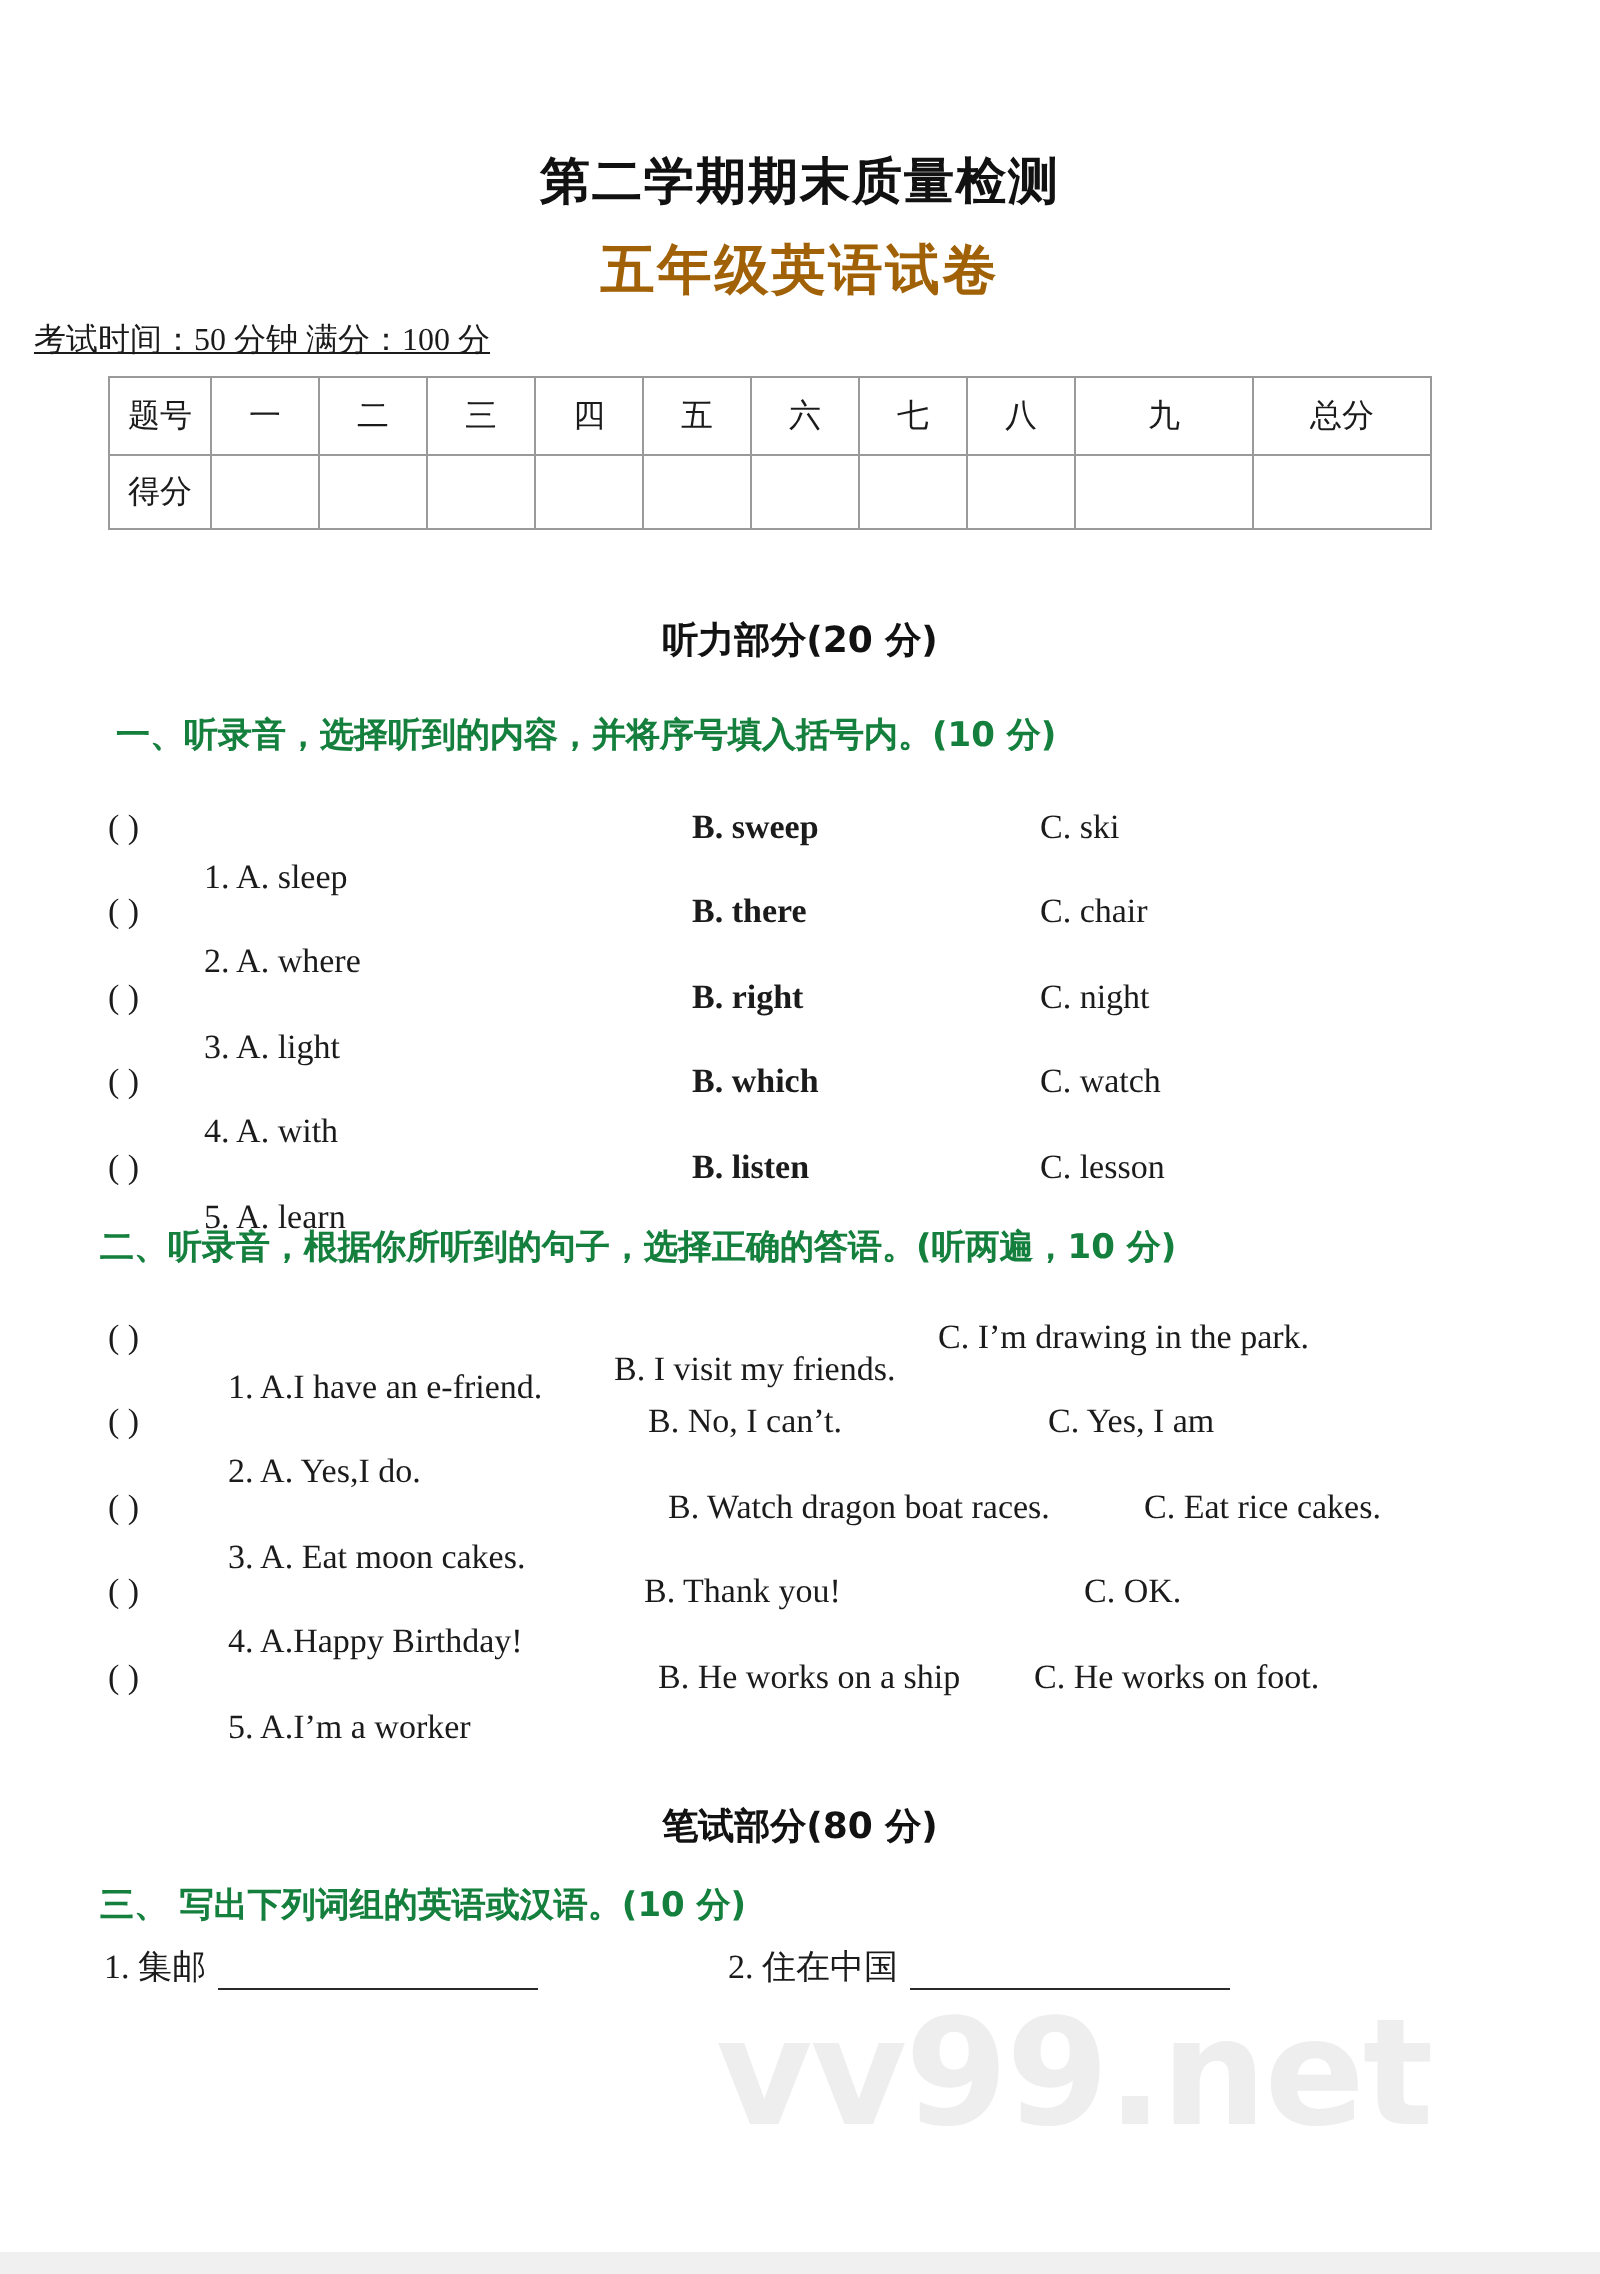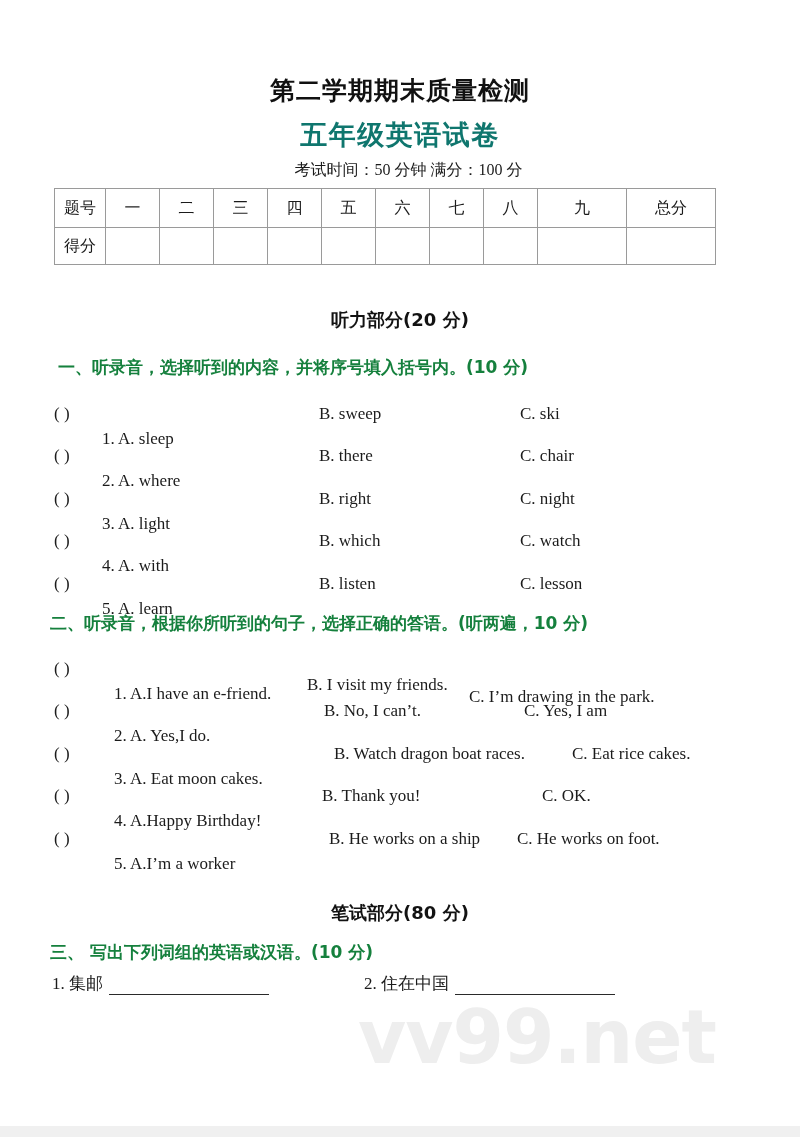--- a/index.html
+++ b/index.html
@@ -64,30 +64,30 @@
   .doc-subtitle {
     position: absolute;
     left: 0;
     right: 0;
     top: 117px;
     text-align: center;
     font-family: "DejaVu Sans", "Liberation Sans", sans-serif;
     font-size: 27px;
     font-weight: 800;
     letter-spacing: 1.5px;
-    color: #0f766e;
+    color: #a16207;
   }
   .doc-meta {
     position: absolute;
     left: 17px;
     right: 0;
     top: 160px;
-    text-align: center;
     font-size: 16px;
     color: #1b1b1b;
+    text-decoration: underline;
   }
 
   
   .score-table {
     position: absolute;
     left: 54px;
     top: 188px;
     width: 634px;
     border-collapse: collapse;
     table-layout: fixed;
@@ -152,27 +152,27 @@
     left: 0;
     top: 0;
   }
   .q-row .opt {
     position: absolute;
     top: 0;
   }
   .q-row .opt-a { left: 48px; margin-top: 25px; }
 
   
-  .sec1 .opt-b { left: 265px; }
+  .sec1 .opt-b { left: 292px; font-weight: bold; }
   .sec1 .opt-c { left: 466px; }
 
   
   .sec2 .opt-a { left: 60px; }
   .sec2.r1 .opt-b { left: 253px; margin-top: 16px; }
-  .sec2.r1 .opt-c { left: 415px; margin-top: 28px; }
+  .sec2.r1 .opt-c { left: 415px; }
   .sec2.r2 .opt-b { left: 270px; }
   .sec2.r2 .opt-c { left: 470px; }
   .sec2.r3 .opt-b { left: 280px; }
   .sec2.r3 .opt-c { left: 518px; }
   .sec2.r4 .opt-b { left: 268px; }
   .sec2.r4 .opt-c { left: 488px; }
   .sec2.r5 .opt-b { left: 275px; }
   .sec2.r5 .opt-c { left: 463px; }
 
   

